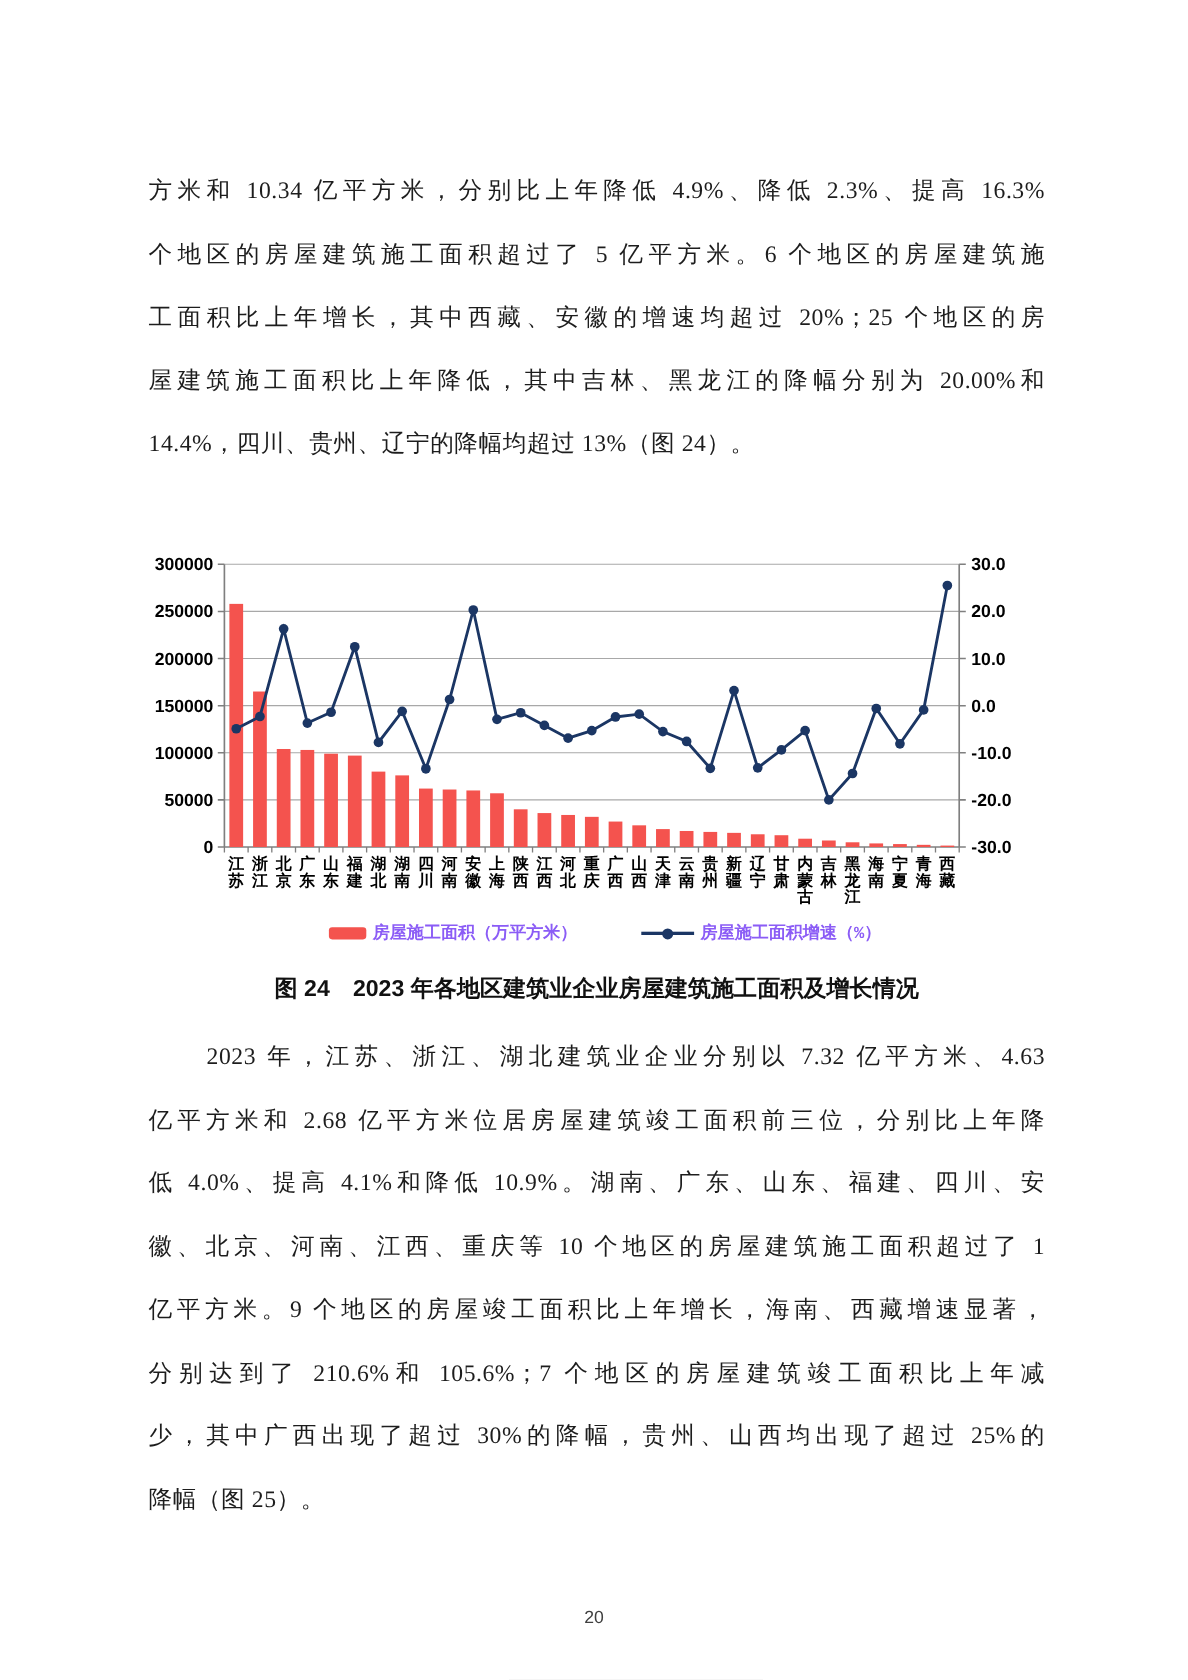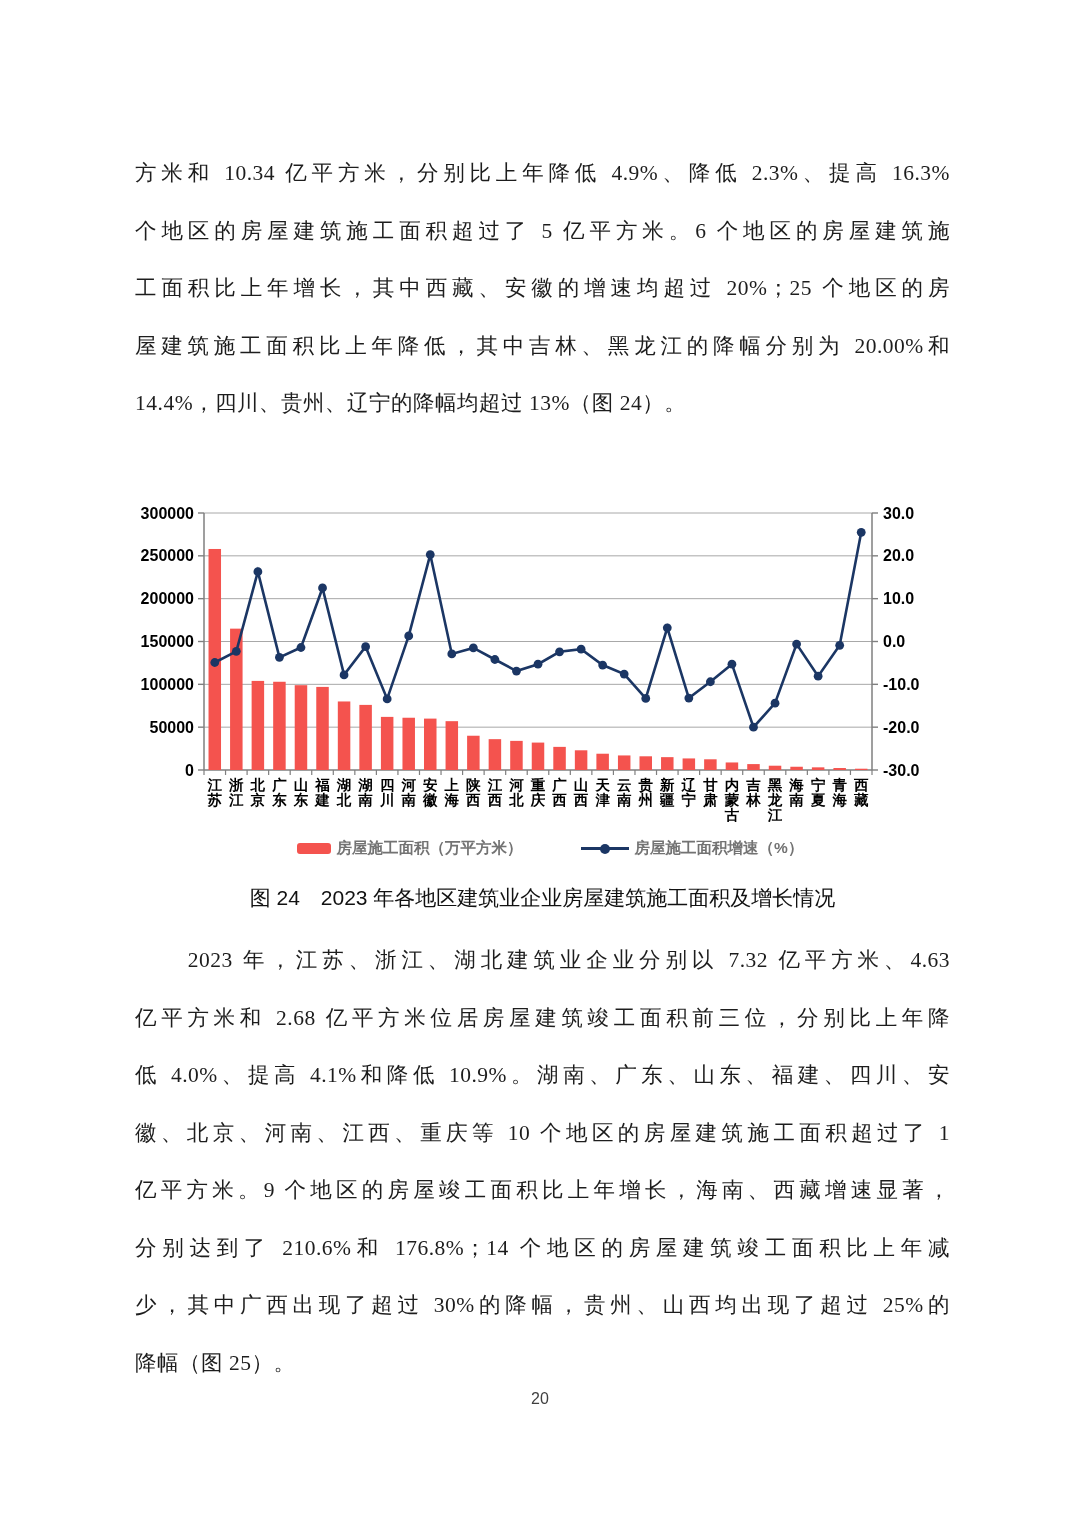--- a/index.html
+++ b/index.html
@@ -34,37 +34,37 @@
     font-family:"Liberation Sans","DejaVu Sans",sans-serif;
     font-weight:700;font-size:16px;fill:#000000;
   }
   .xlab{
     font-family:"Liberation Sans","DejaVu Sans",sans-serif;
     font-weight:700;font-size:14.5px;fill:#000000;
   }
   .legend{
     display:flex;justify-content:center;align-items:center;gap:58px;
     margin-top:4px;
-    font-family:Liberation Sans, sans-serif;
-    font-weight:600;font-size:15.5px;color:#737373;
+    font-family:Liberation Mono, monospace;
+    font-weight:600;font-size:15.5px;color:#8b5cf6;
   }
   .legend-item{display:flex;align-items:center;gap:6px;}
   .swatch-bar{display:inline-block;width:34px;height:11px;border-radius:3px;}
   .swatch-line{display:inline-block;width:48px;height:3px;position:relative;}
   .swatch-line .dot{
     position:absolute;left:19px;top:-3.5px;width:10px;height:10px;border-radius:50%;
   }
   .caption{
     position:absolute;left:135px;top:884px;width:815px;
     text-align:center;
     font-family:"Liberation Sans","DejaVu Sans",sans-serif;
-    font-weight:400;font-size:21px;color:#111;
+    font-weight:700;font-size:21px;color:#111;
   }
   .page-number{
-    position:absolute;left:0;top:1390px;width:100%;
+    position:absolute;left:0;top:1462px;width:100%;
     text-align:center;
     font-family:"Liberation Sans","DejaVu Sans",sans-serif;
     font-size:16px;color:#3f3f3f;
   }
 </style>
 </head>
 <body>
 
 <div class="page">
 
@@ -261,20 +261,20 @@
   </div>
 
   <div class="caption">图 24　2023 年各地区建筑业企业房屋建筑施工面积及增长情况</div>
 
   <div class="para" style="top:932px;">
       <div class="line">　　2023 年，江苏、浙江、湖北建筑业企业分别以 7.32 亿平方米、4.63</div>
       <div class="line">亿平方米和 2.68 亿平方米位居房屋建筑竣工面积前三位，分别比上年降</div>
       <div class="line">低 4.0%、提高 4.1%和降低 10.9%。湖南、广东、山东、福建、四川、安</div>
       <div class="line">徽、北京、河南、江西、重庆等 10 个地区的房屋建筑施工面积超过了 1</div>
       <div class="line">亿平方米。9 个地区的房屋竣工面积比上年增长，海南、西藏增速显著，</div>
-      <div class="line">分别达到了 210.6%和 176.8%；14 个地区的房屋建筑竣工面积比上年减</div>
+      <div class="line">分别达到了 210.6%和 105.6%；7 个地区的房屋建筑竣工面积比上年减</div>
       <div class="line">少，其中广西出现了超过 30%的降幅，贵州、山西均出现了超过 25%的</div>
       <div class="line last">降幅（图 25）。</div>
     </div>
 
   <div class="page-number">20</div>
 
 </div>
 
 </body></html>

